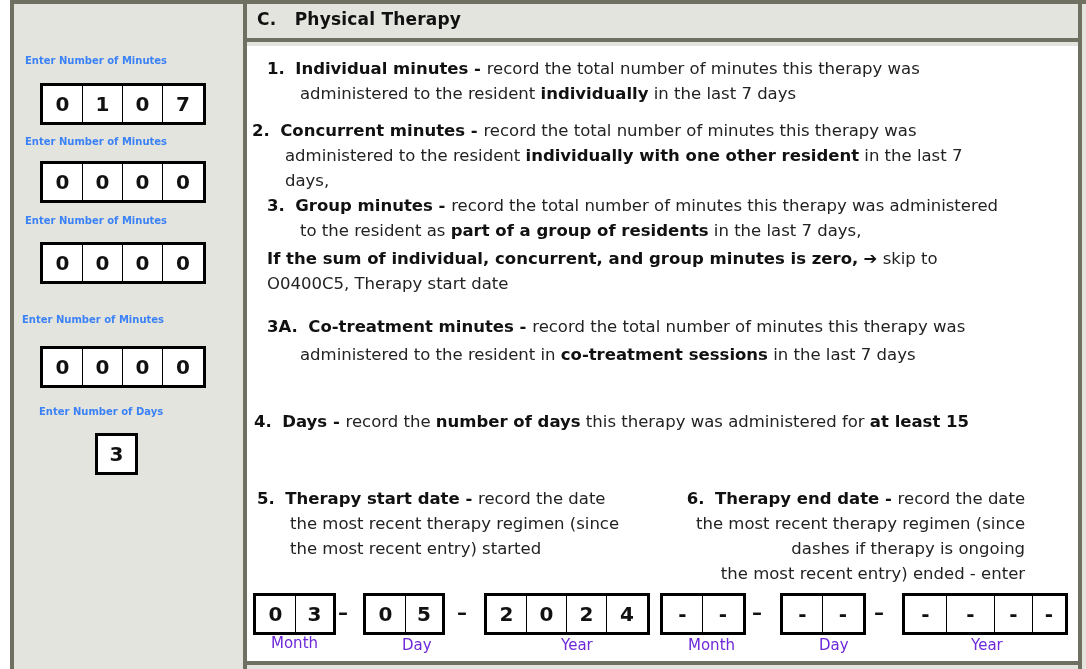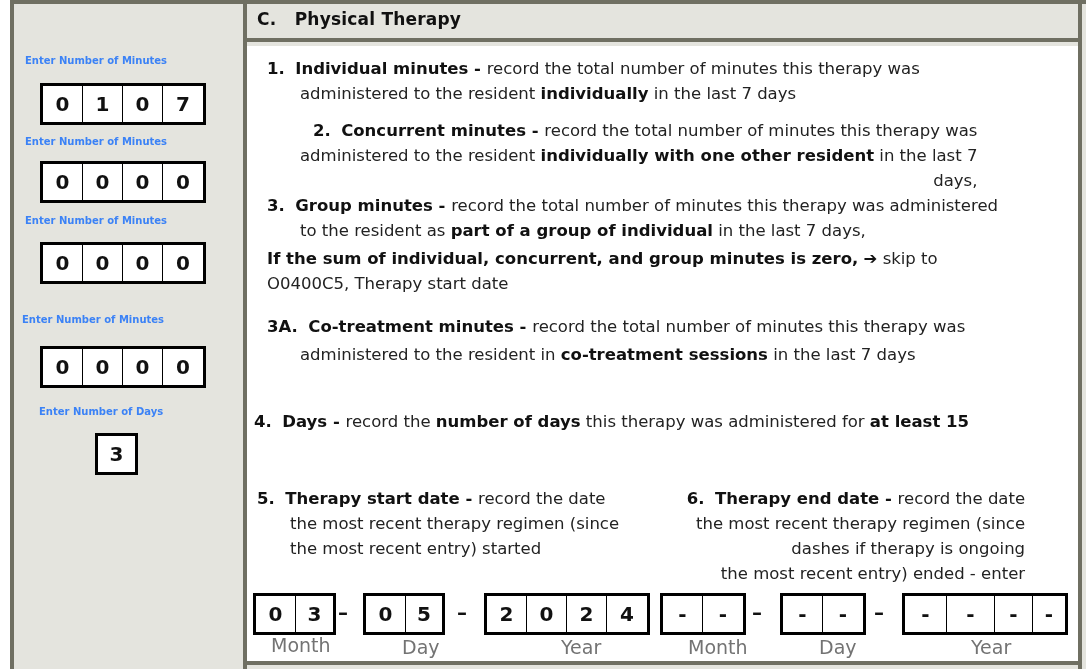--- a/index.html
+++ b/index.html
@@ -57,21 +57,21 @@
     display: flex; align-items: center; justify-content: center;
     font-weight: bold; font-size: 20px;
     border-right: 1px solid #000;
   }
   .box:last-child { border-right: none; }
   .text-block {
     position: absolute; font-size: 16.5px; line-height: 25px; color: #222;
   }
   .text-block b { color: #111; }
   .indent { padding-left: 33px; }
-  .date-label { position: absolute; font-size: 19px; color: #737373; }
+  .date-label { position: absolute; font-size: 15px; color: #6d28d9; }
   .sep { position: absolute; font-size: 20px; font-weight: bold; }
 </style>
 </head>
 <body>
 
 <div class="frame"></div>
 <div class="left-col"></div>
 <div class="divider"></div>
 <div class="right-border"></div>
 
@@ -119,29 +119,29 @@
 <div class="label-sm" style="left:39px;top:406px;">Enter Number of Days</div>
 <div class="boxes" style="left:95px;top:433px;">
   <div class="box" style="width:37px;">3</div>
 </div>
 
 <div class="text-block" style="left:267px;top:56px;">
   <div><b>1.</b>&nbsp;&nbsp;<b>Individual minutes</b><b> - </b><span>record the total number of minutes this therapy was</span></div>
   <div class="indent"><span>administered to the resident </span><b>individually</b><span> in the last 7 days</span></div>
 </div>
 
-<div class="text-block" style="left:267px;top:118px;text-align:right;">
+<div class="text-block" style="left:252px;top:118px;">
   <div><b>2.</b>&nbsp;&nbsp;<b>Concurrent minutes</b><b> - </b><span>record the total number of minutes this therapy was</span></div>
   <div class="indent"><span>administered to the resident </span><b>individually with one other resident</b><span> in the last 7</span></div>
   <div class="indent"><span>days,</span></div>
 </div>
 
 <div class="text-block" style="left:267px;top:193px;">
   <div><b>3.</b>&nbsp;&nbsp;<b>Group minutes</b><b> - </b><span>record the total number of minutes this therapy was administered</span></div>
-  <div class="indent"><span>to the resident as </span><b>part of a group of individual</b><span> in the last 7 days,</span></div>
+  <div class="indent"><span>to the resident as </span><b>part of a group of residents</b><span> in the last 7 days,</span></div>
 </div>
 
 <div class="text-block" style="left:267px;top:246px;">
   <div><b>If the sum of individual, concurrent, and group minutes is zero,</b> <b>➔</b><span> skip to</span></div>
   <div><span>O0400C5, Therapy start date</span></div>
 </div>
 
 <div class="text-block" style="left:267px;top:313px;line-height:28px;">
   <div><b>3A.</b>&nbsp;&nbsp;<b>Co-treatment minutes</b><b> - </b><span>record the total number of minutes this therapy was</span></div>
   <div class="indent"><span>administered to the resident in </span><b>co-treatment sessions</b><span> in the last 7 days</span></div>

